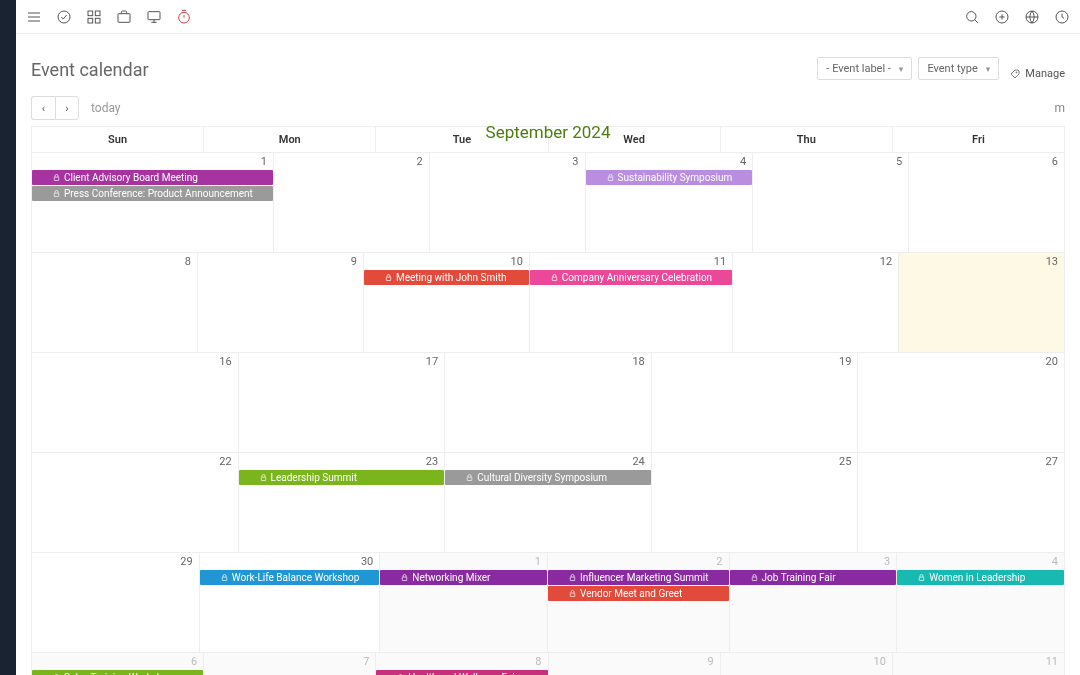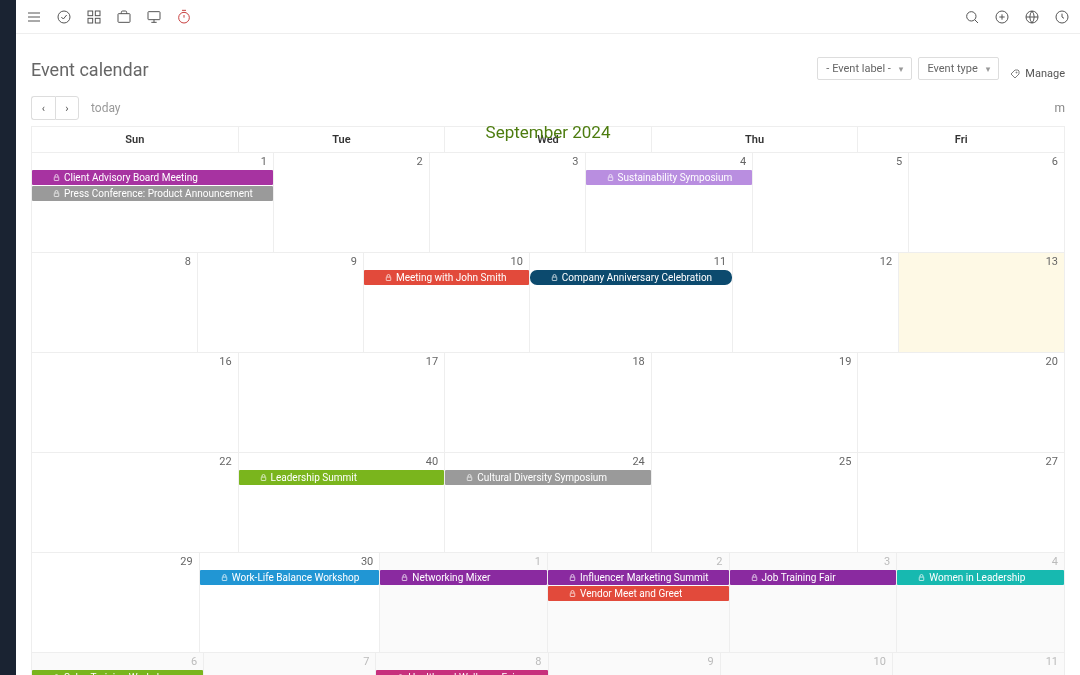--- a/index.html
+++ b/index.html
@@ -160,20 +160,21 @@
         <div class="nav-btn">›</div>
       </div>
       <div class="today-btn">today</div>
       <div class="cal-title">September 2024</div>
       <div class="view-letter">m</div>
     </div>
 
     <div class="grid">
       <div class="grid-header" id="grid-header">
           <div class="dow">Sun</div>
+          <div class="dow">Mon</div>
           <div class="dow">Tue</div>
           <div class="dow">Wed</div>
           <div class="dow">Thu</div>
           <div class="dow">Fri</div>
         </div>
       <div id="weeks">
           <div class="week">
             <div class="day">
               <div class="daynum">1</div>
               <div class="event" style="background: rgb(167, 51, 161);">
@@ -226,21 +227,21 @@
               <div class="event" style="background: rgb(226, 74, 59);">
                 <svg viewBox="0 0 24 24">
                   <rect x="6" y="11" width="12" height="9" rx="1"></rect>
                   <path d="M8 11V8a4 4 0 0 1 8 0v3"></path>
                 </svg>
                 <span>Meeting with John Smith</span>
               </div>
             </div>
             <div class="day">
               <div class="daynum">11</div>
-              <div class="event" style="background: #0c4a6e; border-radius: 7px;">
+              <div class="event" style="background: #ec4899;">
                 <svg viewBox="0 0 24 24">
                   <rect x="6" y="11" width="12" height="9" rx="1"></rect>
                   <path d="M8 11V8a4 4 0 0 1 8 0v3"></path>
                 </svg>
                 <span>Company Anniversary Celebration</span>
               </div>
             </div>
             <div class="day">
               <div class="daynum">12</div>
             </div>
@@ -263,21 +264,21 @@
             </div>
             <div class="day">
               <div class="daynum">20</div>
             </div>
           </div>
           <div class="week">
             <div class="day">
               <div class="daynum">22</div>
             </div>
             <div class="day">
-              <div class="daynum">40</div>
+              <div class="daynum">23</div>
               <div class="event" style="background: rgb(122, 181, 29);">
                 <svg viewBox="0 0 24 24">
                   <rect x="6" y="11" width="12" height="9" rx="1"></rect>
                   <path d="M8 11V8a4 4 0 0 1 8 0v3"></path>
                 </svg>
                 <span>Leadership Summit</span>
               </div>
             </div>
             <div class="day">
               <div class="daynum">24</div>

